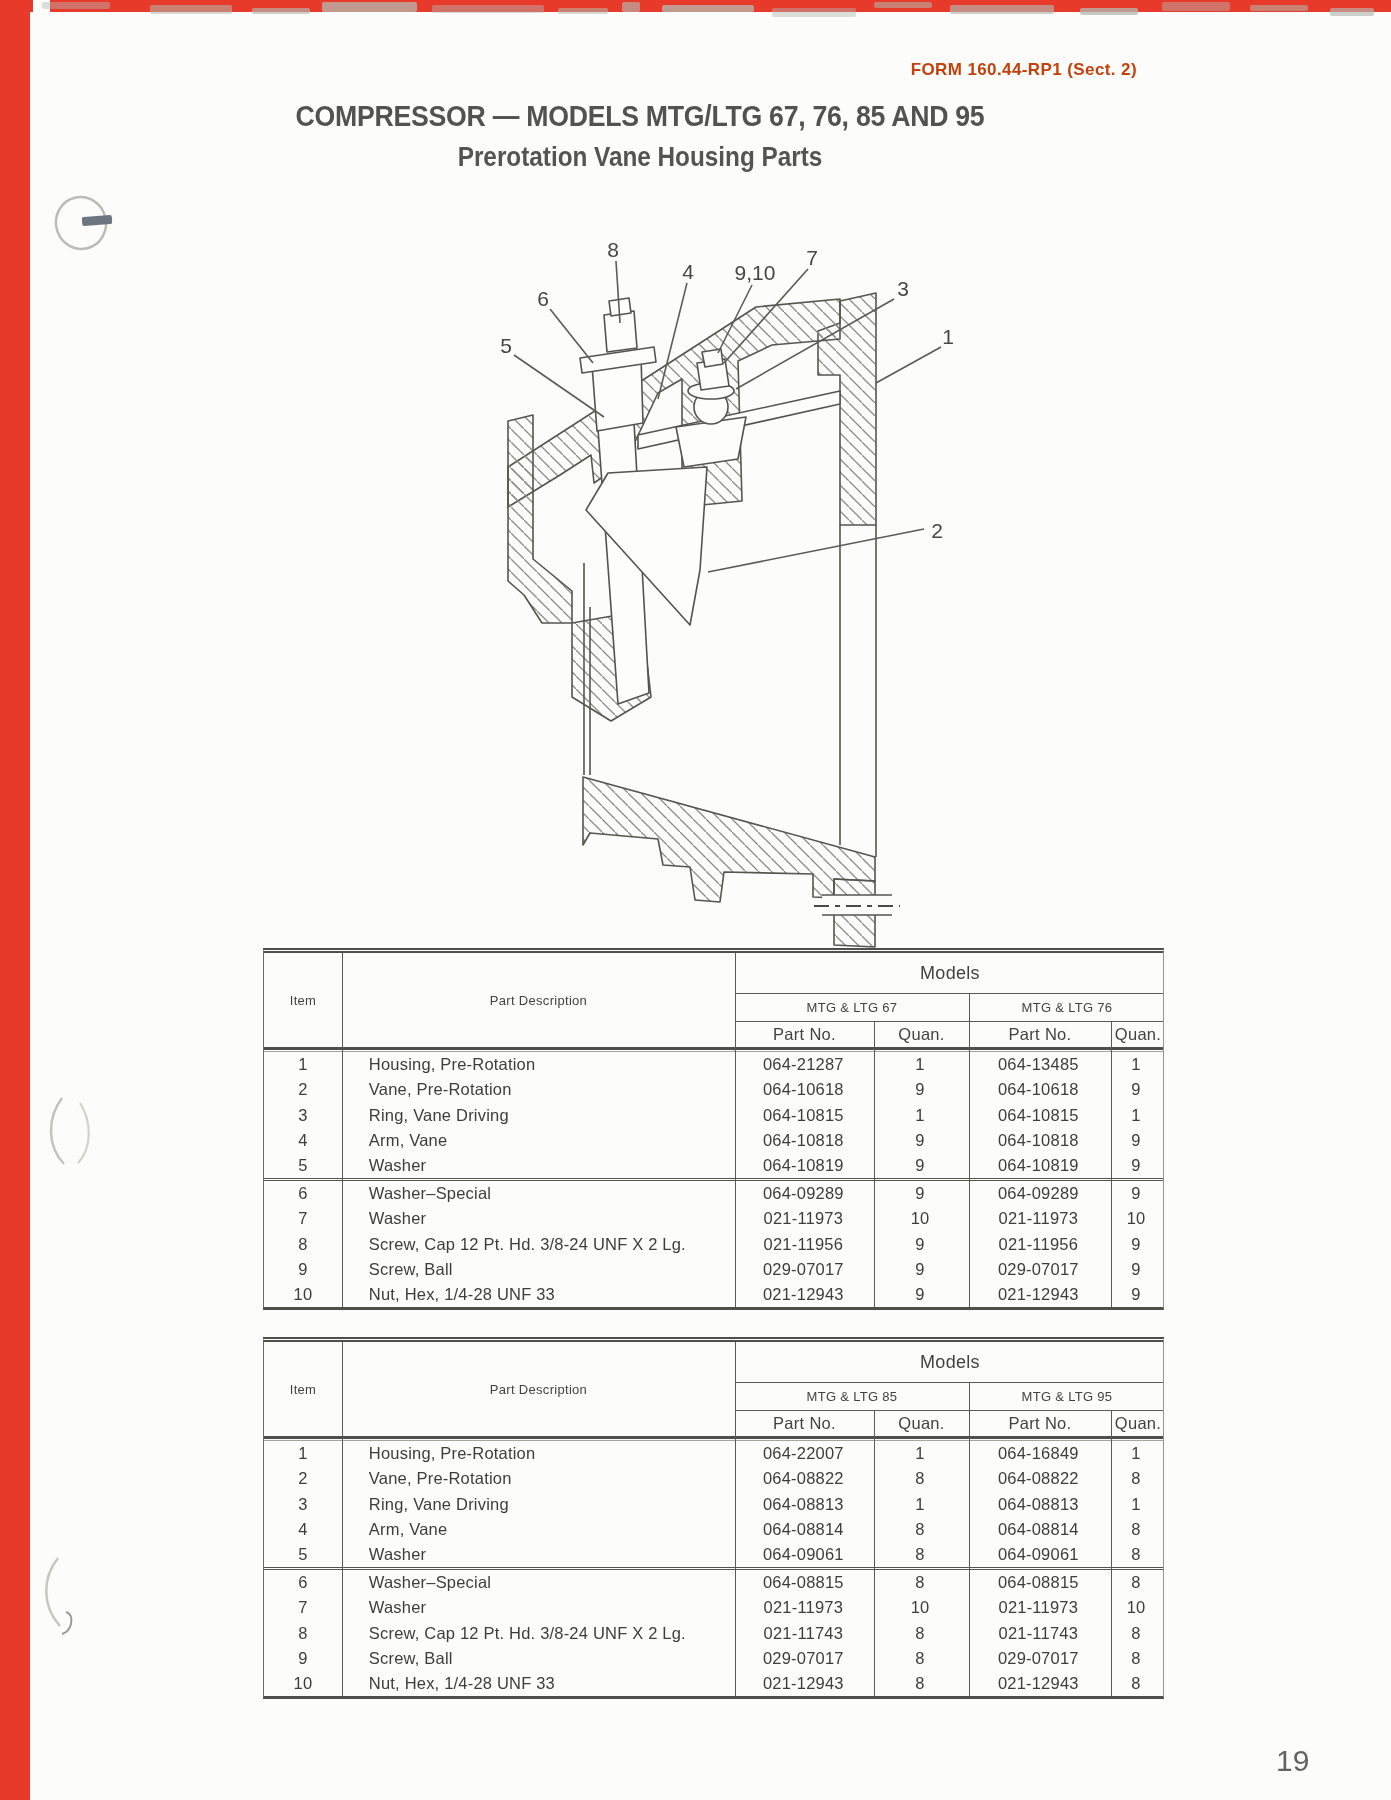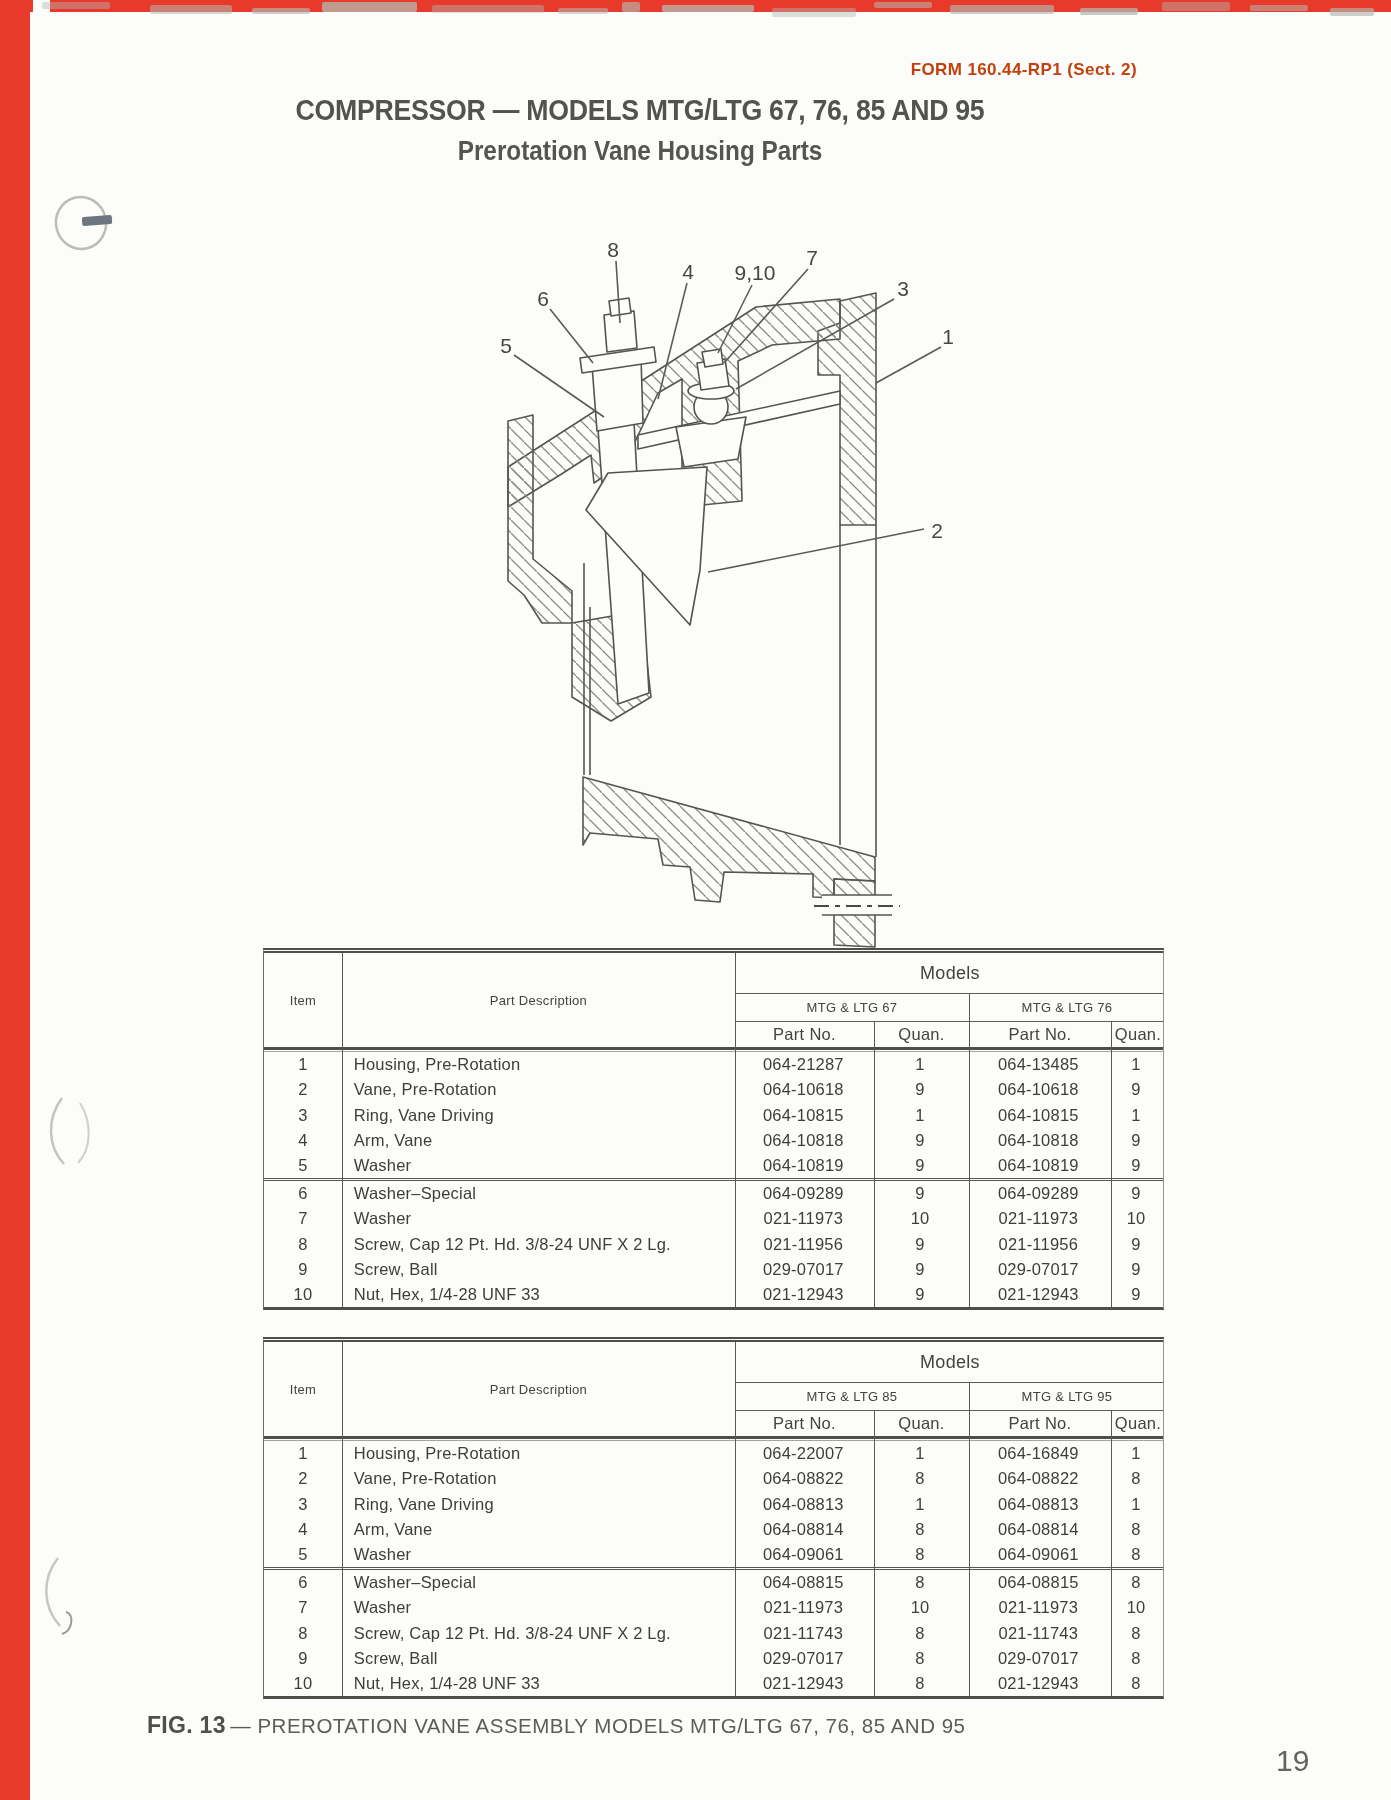--- a/index.html
+++ b/index.html
@@ -9,21 +9,21 @@
     font-family:"Liberation Sans",sans-serif;color:#3d3d39;
   }
   
   .red-top{position:absolute;left:0;top:0;width:1391px;height:12px;background:#e73a2b;}
   .red-left{position:absolute;left:0;top:10px;width:30px;height:1790px;background:#e73a2b;}
   .red-notch{position:absolute;left:33px;top:0;width:17px;height:12px;background:#fcfcfa;}
   .noise-dash{position:absolute;background:#b4b9b1;border-radius:2px;}
   
   .form-ref{position:absolute;left:700px;top:60px;width:437px;text-align:right;
     font-size:17px;font-weight:bold;color:#c2410c;letter-spacing:.4px;}
-  .title-wrap{position:absolute;left:0;top:94px;width:1280px;text-align:center;}
+  .title-wrap{position:absolute;left:0;top:100px;width:1280px;text-align:center;}
   .title1{font-size:29px;font-weight:bold;color:#525250;letter-spacing:-.3px;
     transform:scaleX(.92);transform-origin:center;white-space:nowrap;}
   .title2{margin-top:9px;font-size:27px;font-weight:bold;color:#545452;
     transform:scaleX(.9);transform-origin:center;white-space:nowrap;}
   
   .diagram{position:absolute;left:420px;top:195px;width:680px;height:760px;}
   svg text{font-family:"Liberation Sans",sans-serif;}
   
   .margin-art{position:absolute;left:0;top:0;width:150px;height:1800px;}
   
@@ -51,21 +51,21 @@
   .v4{left:705px;top:40px;bottom:0;}
   .v5{left:847px;top:68px;bottom:0;}
   .hl-models{position:absolute;left:471px;right:0;top:40px;height:1px;background:#5b5b54;}
   .hl-group{position:absolute;left:471px;right:0;top:68px;height:1px;background:#5b5b54;}
   .tbody{position:absolute;left:0;right:0;top:99px;bottom:0;display:flex;flex-direction:column;}
   .trow{display:flex;flex:1;align-items:stretch;}
   .trow.sep{border-top:3px double #55554e;}
   .tcell{display:flex;align-items:center;justify-content:center;
     font-size:16.5px;color:#3d3d39;letter-spacing:.2px;}
   .tcell.c0{width:78px;}
-  .tcell.c1{width:393px;justify-content:flex-start;padding-left:12px;box-sizing:border-box;}
+  .tcell.c1{width:393px;justify-content:flex-start;padding-left:27px;box-sizing:border-box;}
   .tcell.c2{width:139px;}
   .tcell.c3{width:95px;}
   .tcell.c4{width:142px;}
   .tcell.c5{width:54px;}
   
   .fig-caption{position:absolute;left:147px;top:1712px;white-space:nowrap;color:#5c5c58;}
   .fig-label{font-size:23px;font-weight:bold;color:#504f4b;letter-spacing:.3px;}
   .fig-text{font-size:20.5px;letter-spacing:.5px;}
   .page-number{position:absolute;left:1276px;top:1744px;font-size:30px;color:#63635f;}
 </style>
@@ -383,19 +383,15 @@
           <div class="tcell c0">10</div>
           <div class="tcell c1">Nut, Hex, 1/4-28 UNF 33</div>
           <div class="tcell c2">021-12943</div>
           <div class="tcell c3">8</div>
           <div class="tcell c4">021-12943</div>
           <div class="tcell c5">8</div>
         </div>
       </div>
   </div>
 
-  <div class="fig-caption">
-    <span class="fig-label">FIG. 13</span>
-    <span class="fig-text">— PREROTATION VANE ASSEMBLY MODELS MTG/LTG 67, 76, 85 AND 95</span>
-  </div>
   <div class="page-number">19</div>
 
 </div>
 
 </body></html>

